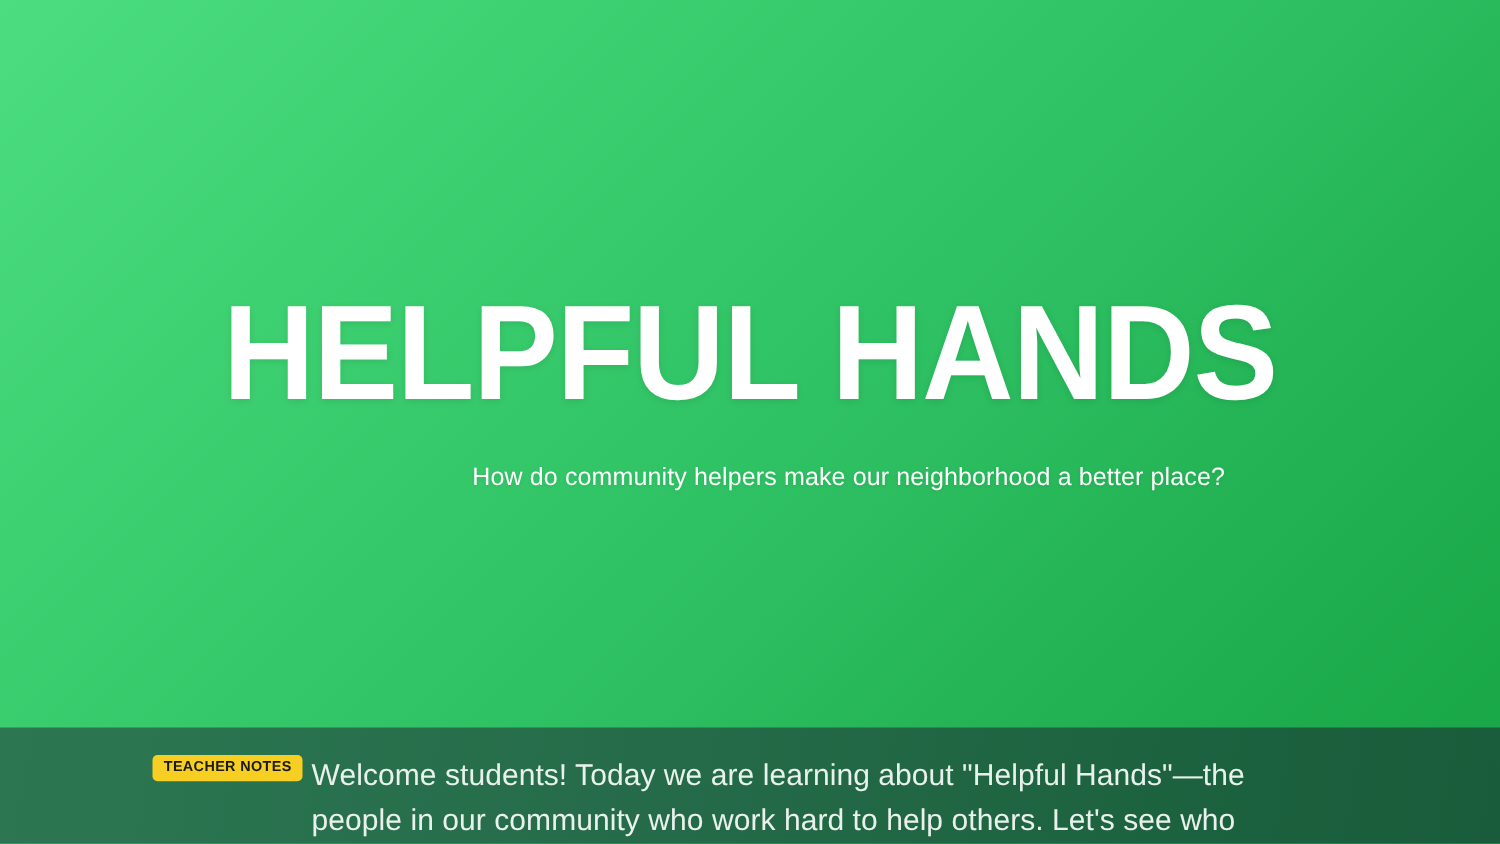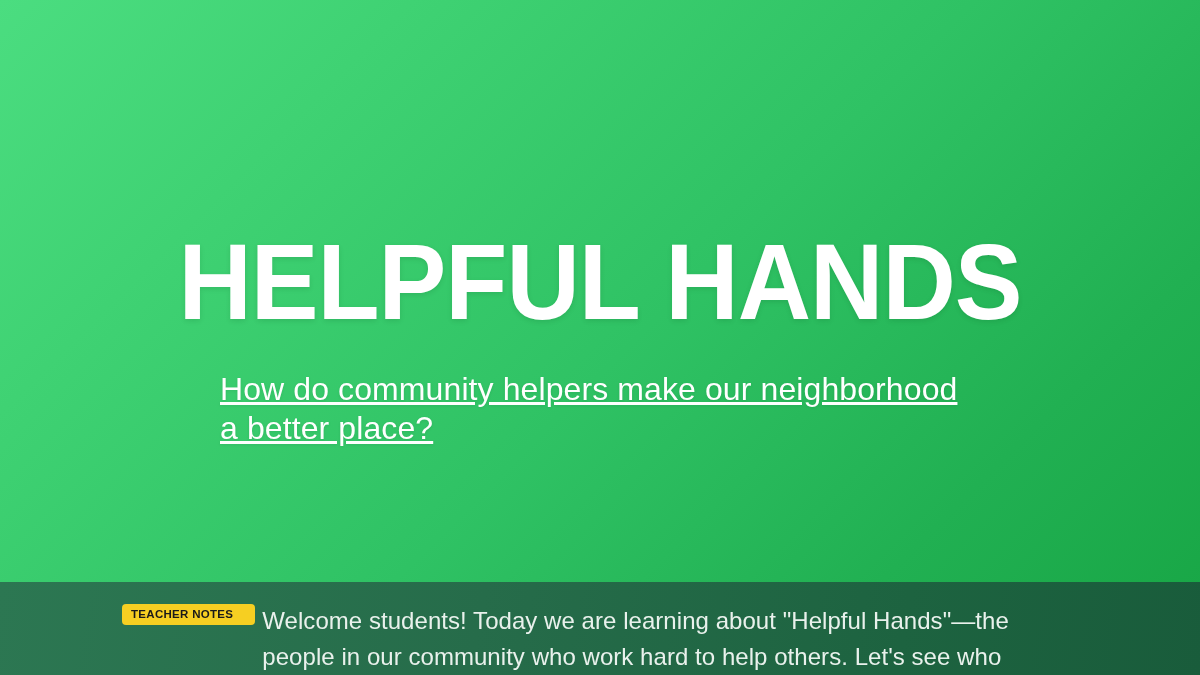--- a/index.html
+++ b/index.html
@@ -60,28 +60,27 @@
     -webkit-font-smoothing: antialiased;
   }
 
   .subtitle {
     margin: 0;
     position: absolute;
     top: 370px;
     left: 50%;
     transform: translateX(-50%);
     width: 760px;
-    text-align: left;
+    text-align: right;
     color: #ffffff;
-    font-size: 32px;
+    font-size: 20px;
     line-height: 1.22;
     font-weight: 400;
     letter-spacing: 0.1px;
     text-shadow: 0 1px 3px rgba(0, 60, 25, 0.10);
-    text-decoration: underline;
   }
 
   
   .notes-bar {
     position: absolute;
     left: 0;
     top: 582px;
     width: 1200px;
     height: 93px;
     box-sizing: border-box;
@@ -92,21 +91,21 @@
   }
 
   .notes-badge {
     flex: 0 0 auto;
     background: #f6cf22;
     color: #1a1a1a;
     font-size: 11.5px;
     font-weight: 700;
     letter-spacing: 0.3px;
     text-transform: uppercase;
-    padding: 4px 22px 4px 9px;
+    padding: 4px 9px 4px 9px;
     border-radius: 4px;
     line-height: 1.15;
     white-space: nowrap;
     margin-top: 1px;
   }
 
   .notes-text {
     flex: 1 1 auto;
     margin-left: 7px;
     color: #e9f1ec;

